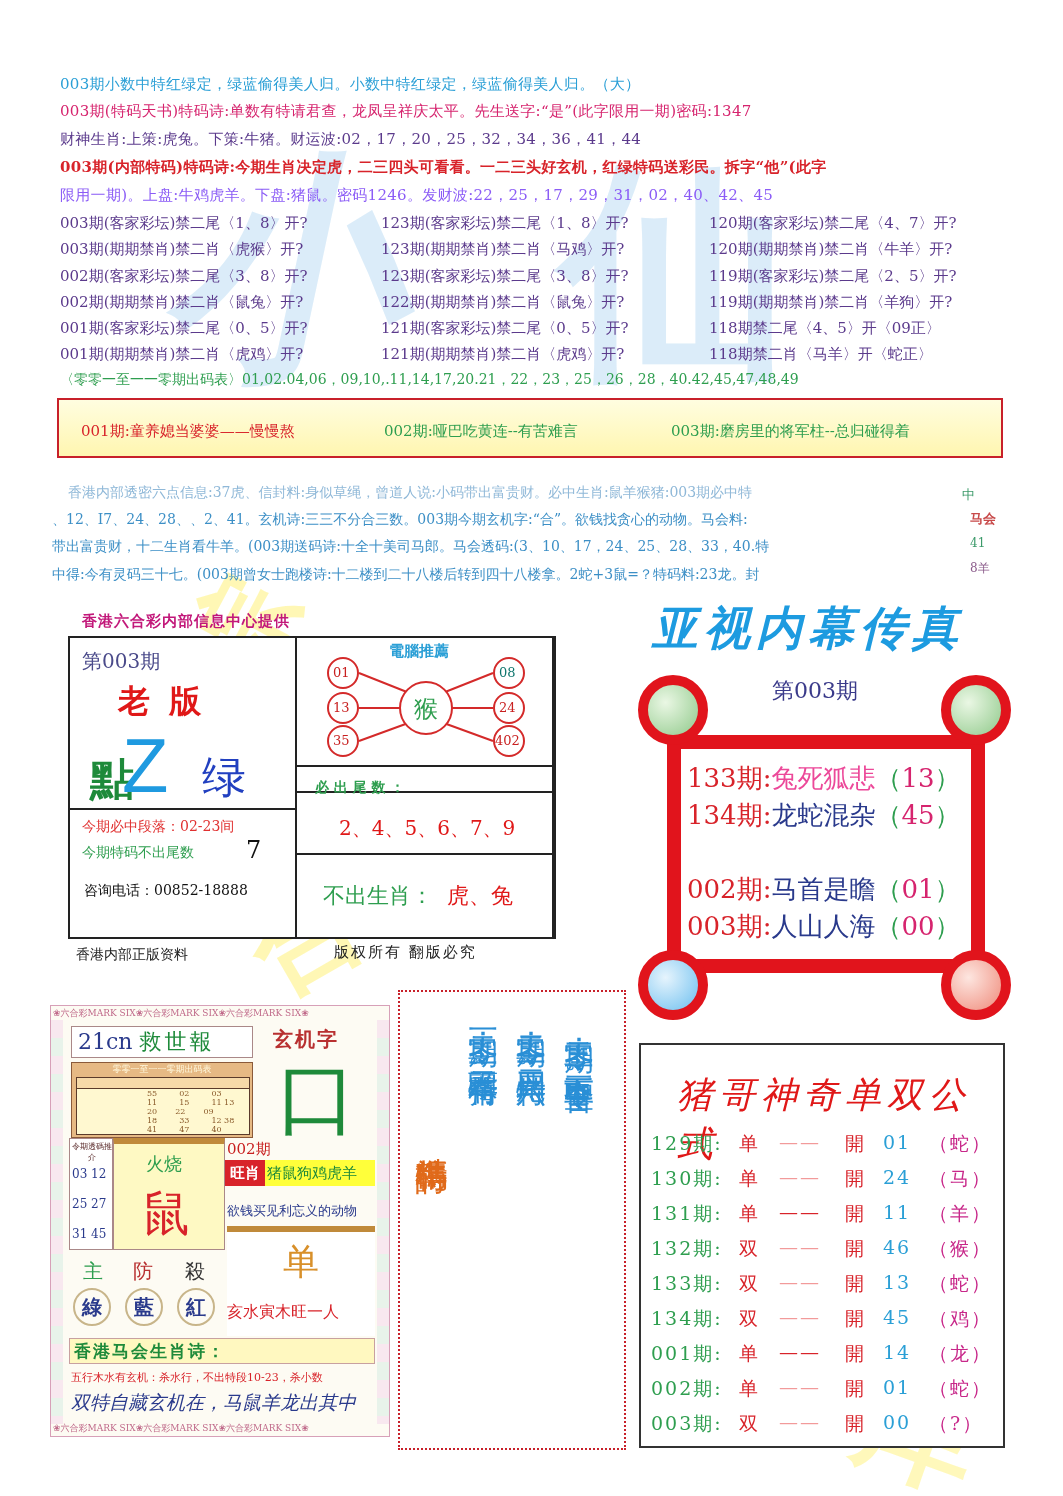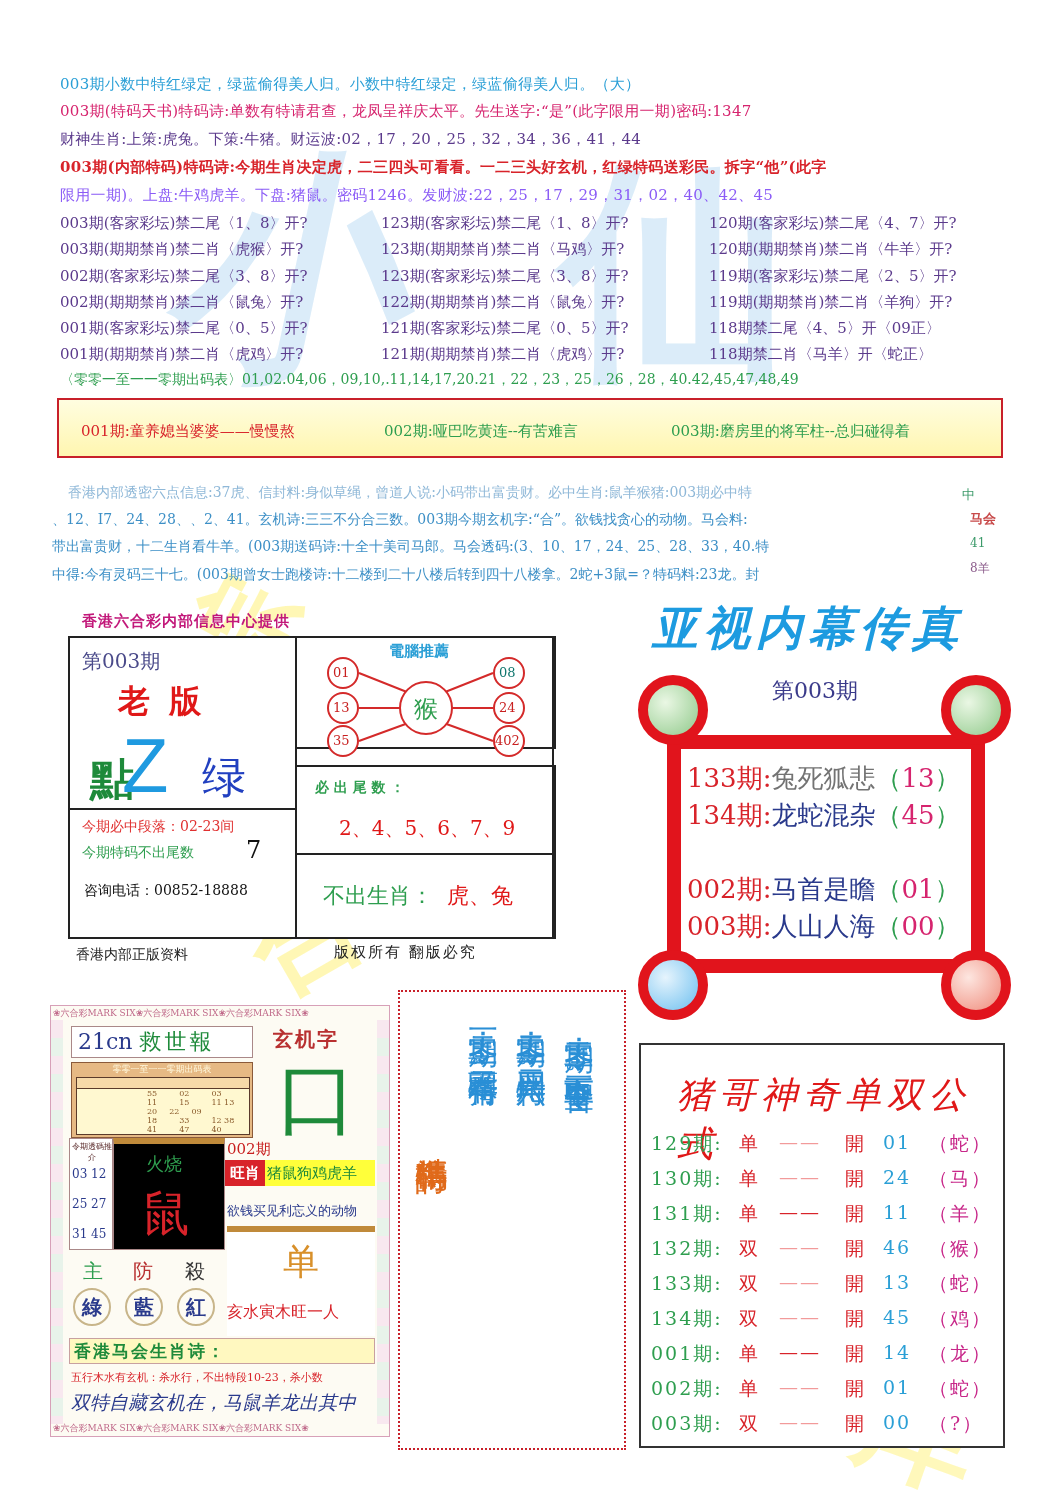--- a/index.html
+++ b/index.html
@@ -110,21 +110,21 @@
     <div class="abs big-title" style="left:132px;top:110px;font-size:44px;color:#2240c0">绿</div>
   </div>
 
   <div class="cell" style="left:-2px;top:170px;width:229px;height:131px;">
     <div class="abs" style="left:12px;top:8px;font-size:14px;color:#e03030">今期必中段落：02-23间</div>
     <div class="abs" style="left:12px;top:34px;font-size:14px;color:#2e9e4f">今期特码不出尾数</div>
     <div class="abs" style="left:176px;top:26px;font-size:24px;color:#111">7</div>
     <div class="abs" style="left:14px;top:72px;font-size:14px;color:#111">咨询电话：00852-18888</div>
   </div>
 
-  <div class="cell" style="left:225px;top:-2px;width:261px;height:113px;">
+  <div class="cell" style="left:225px;top:-2px;width:261px;height:157px;">
     <div class="abs" style="left:92px;top:4px;font-size:15px;color:#2a9fd6;font-weight:bold">電腦推薦</div>
     <svg class="abs" style="left:0;top:0" width="258" height="128">
       <g stroke="#d42a2a" stroke-width="2" fill="none">
         <line x1="62" y1="35" x2="125" y2="60"></line>
           <line x1="62" y1="70" x2="125" y2="70"></line>
           <line x1="62" y1="103" x2="125" y2="80"></line>
         <line x1="196" y1="35" x2="133" y2="60"></line>
           <line x1="196" y1="70" x2="133" y2="70"></line>
           <line x1="196" y1="103" x2="133" y2="80"></line>
         <circle cx="46" cy="35" r="15" fill="#fff"></circle>
@@ -155,21 +155,21 @@
     <div class="abs" style="left:150px;top:26px;font-size:22px;color:#e01818">虎、兔</div>
   </div>
 </div>
 <div class="abs" style="left:76px;top:946px;font-size:14px;color:#222;z-index:2">香港内部正版资料</div>
 <div class="abs" style="left:334px;top:943px;font-size:15px;color:#222;letter-spacing:2px;z-index:2">版权所有  翻版必究</div>
 
 <div class="abs big-title" style="left:652px;top:598px;font-size:46px;color:#1d9be0;font-weight:bold;letter-spacing:6px;font-style:italic;z-index:2">亚视内幕传真</div>
 <div class="abs" style="left:772px;top:676px;font-size:22px;color:#3a3a8a;z-index:2">第003期</div>
 <div class="atv-frame">
   <div class="abs" style="left:6px;top:12px;font-size:26px;white-space:nowrap">
-    <span style="color:#d8232a">133期:</span><span style="color:#737373">兔死狐悲</span><span style="color:#2e9e4f">（</span><span style="color:#d6246e">13</span><span style="color:#2e9e4f">）</span>
+    <span style="color:#d8232a">133期:</span><span style="color:#ec4899">兔死狐悲</span><span style="color:#2e9e4f">（</span><span style="color:#d6246e">13</span><span style="color:#2e9e4f">）</span>
   </div>
   <div class="abs" style="left:6px;top:49px;font-size:26px;white-space:nowrap">
     <span style="color:#d8232a">134期:</span><span style="color:#2a3a8c">龙蛇混杂</span><span style="color:#2e9e4f">（</span><span style="color:#d6246e">45</span><span style="color:#2e9e4f">）</span>
   </div>
   <div class="abs" style="left:6px;top:123px;font-size:26px;white-space:nowrap">
     <span style="color:#d8232a">002期:</span><span style="color:#2a3a8c">马首是瞻</span><span style="color:#2e9e4f">（</span><span style="color:#d6246e">01</span><span style="color:#2e9e4f">）</span>
   </div>
   <div class="abs" style="left:6px;top:160px;font-size:26px;white-space:nowrap">
     <span style="color:#d8232a">003期:</span><span style="color:#2a3a8c">人山人海</span><span style="color:#2e9e4f">（</span><span style="color:#d6246e">00</span><span style="color:#2e9e4f">）</span>
   </div>
@@ -195,21 +195,21 @@
       <div style="display:flex;height:9px;padding-left:70px;gap:22px">
           <span>55</span>
           <span>02</span>
           <span>03</span>
         </div>
       <div style="display:flex;height:9px;padding-left:70px;gap:22px">
           <span>11</span>
           <span>15</span>
           <span>11 13</span>
         </div>
-      <div style="display:flex;height:9px;padding-left:70px;gap:12px">
+      <div style="display:flex;height:9px;padding-left:70px;gap:18px">
           <span>20</span>
           <span>22</span>
           <span>09</span>
         </div>
       <div style="display:flex;height:9px;padding-left:70px;gap:22px">
           <span>18</span>
           <span>33</span>
           <span>12 38</span>
         </div>
       <div style="display:flex;height:9px;padding-left:70px;gap:22px">
@@ -221,21 +221,21 @@
   </div>
   <div class="abs big-title" style="left:222px;top:20px;font-size:20px;color:#b83030;font-weight:bold;letter-spacing:2px">玄机字</div>
   <div class="abs" style="left:226px;top:40px;font-size:80px;color:#1e8a3a;font-family:'DejaVu Sans',sans-serif">口</div>
 
   <div class="abs" style="left:18px;top:132px;width:44px;height:112px;border:1px solid #a88;background:#fff">
     <div class="abs" style="left:2px;top:2px;width:40px;font-size:8px;color:#5a2a2a;text-align:center">令期透碼推介</div>
     <div class="abs" style="left:2px;top:28px;font-size:12px;color:#2a3a8c;white-space:nowrap">03 12</div>
     <div class="abs" style="left:2px;top:58px;font-size:12px;color:#2a3a8c;white-space:nowrap">25 27</div>
     <div class="abs" style="left:2px;top:88px;font-size:12px;color:#2a3a8c;white-space:nowrap">31 45</div>
   </div>
-  <div class="abs" style="left:62px;top:132px;width:112px;height:112px;border:1px solid #a88;background:#000000;border-top:6px solid #c08a3a">
+  <div class="abs" style="left:62px;top:132px;width:112px;height:112px;border:1px solid #a88;background:#fef9c3;border-top:6px solid #c08a3a">
     <div class="abs" style="left:32px;top:8px;font-size:18px;color:#2e9e4f">火烧</div>
     <div class="abs" style="left:28px;top:38px;font-size:48px;color:#d8232a">鼠</div>
   </div>
   <div class="abs" style="left:32px;top:252px;font-size:20px;color:#2e9e4f">主</div>
   <div class="abs" style="left:82px;top:252px;font-size:20px;color:#b83030">防</div>
   <div class="abs" style="left:134px;top:252px;font-size:20px;color:#333">殺</div>
   <div class="abs" style="left:22px;top:282px;width:38px;height:38px;border-radius:50%;border:2px solid #c8b58a;text-align:center;line-height:34px;font-size:20px;color:#2a3a8c;font-weight:bold">綠</div>
   <div class="abs" style="left:74px;top:282px;width:38px;height:38px;border-radius:50%;border:2px solid #c8b58a;text-align:center;line-height:34px;font-size:20px;color:#2a3a8c;font-weight:bold">藍</div>
   <div class="abs" style="left:126px;top:282px;width:38px;height:38px;border-radius:50%;border:2px solid #c8b58a;text-align:center;line-height:34px;font-size:20px;color:#2a3a8c;font-weight:bold">紅</div>
 

